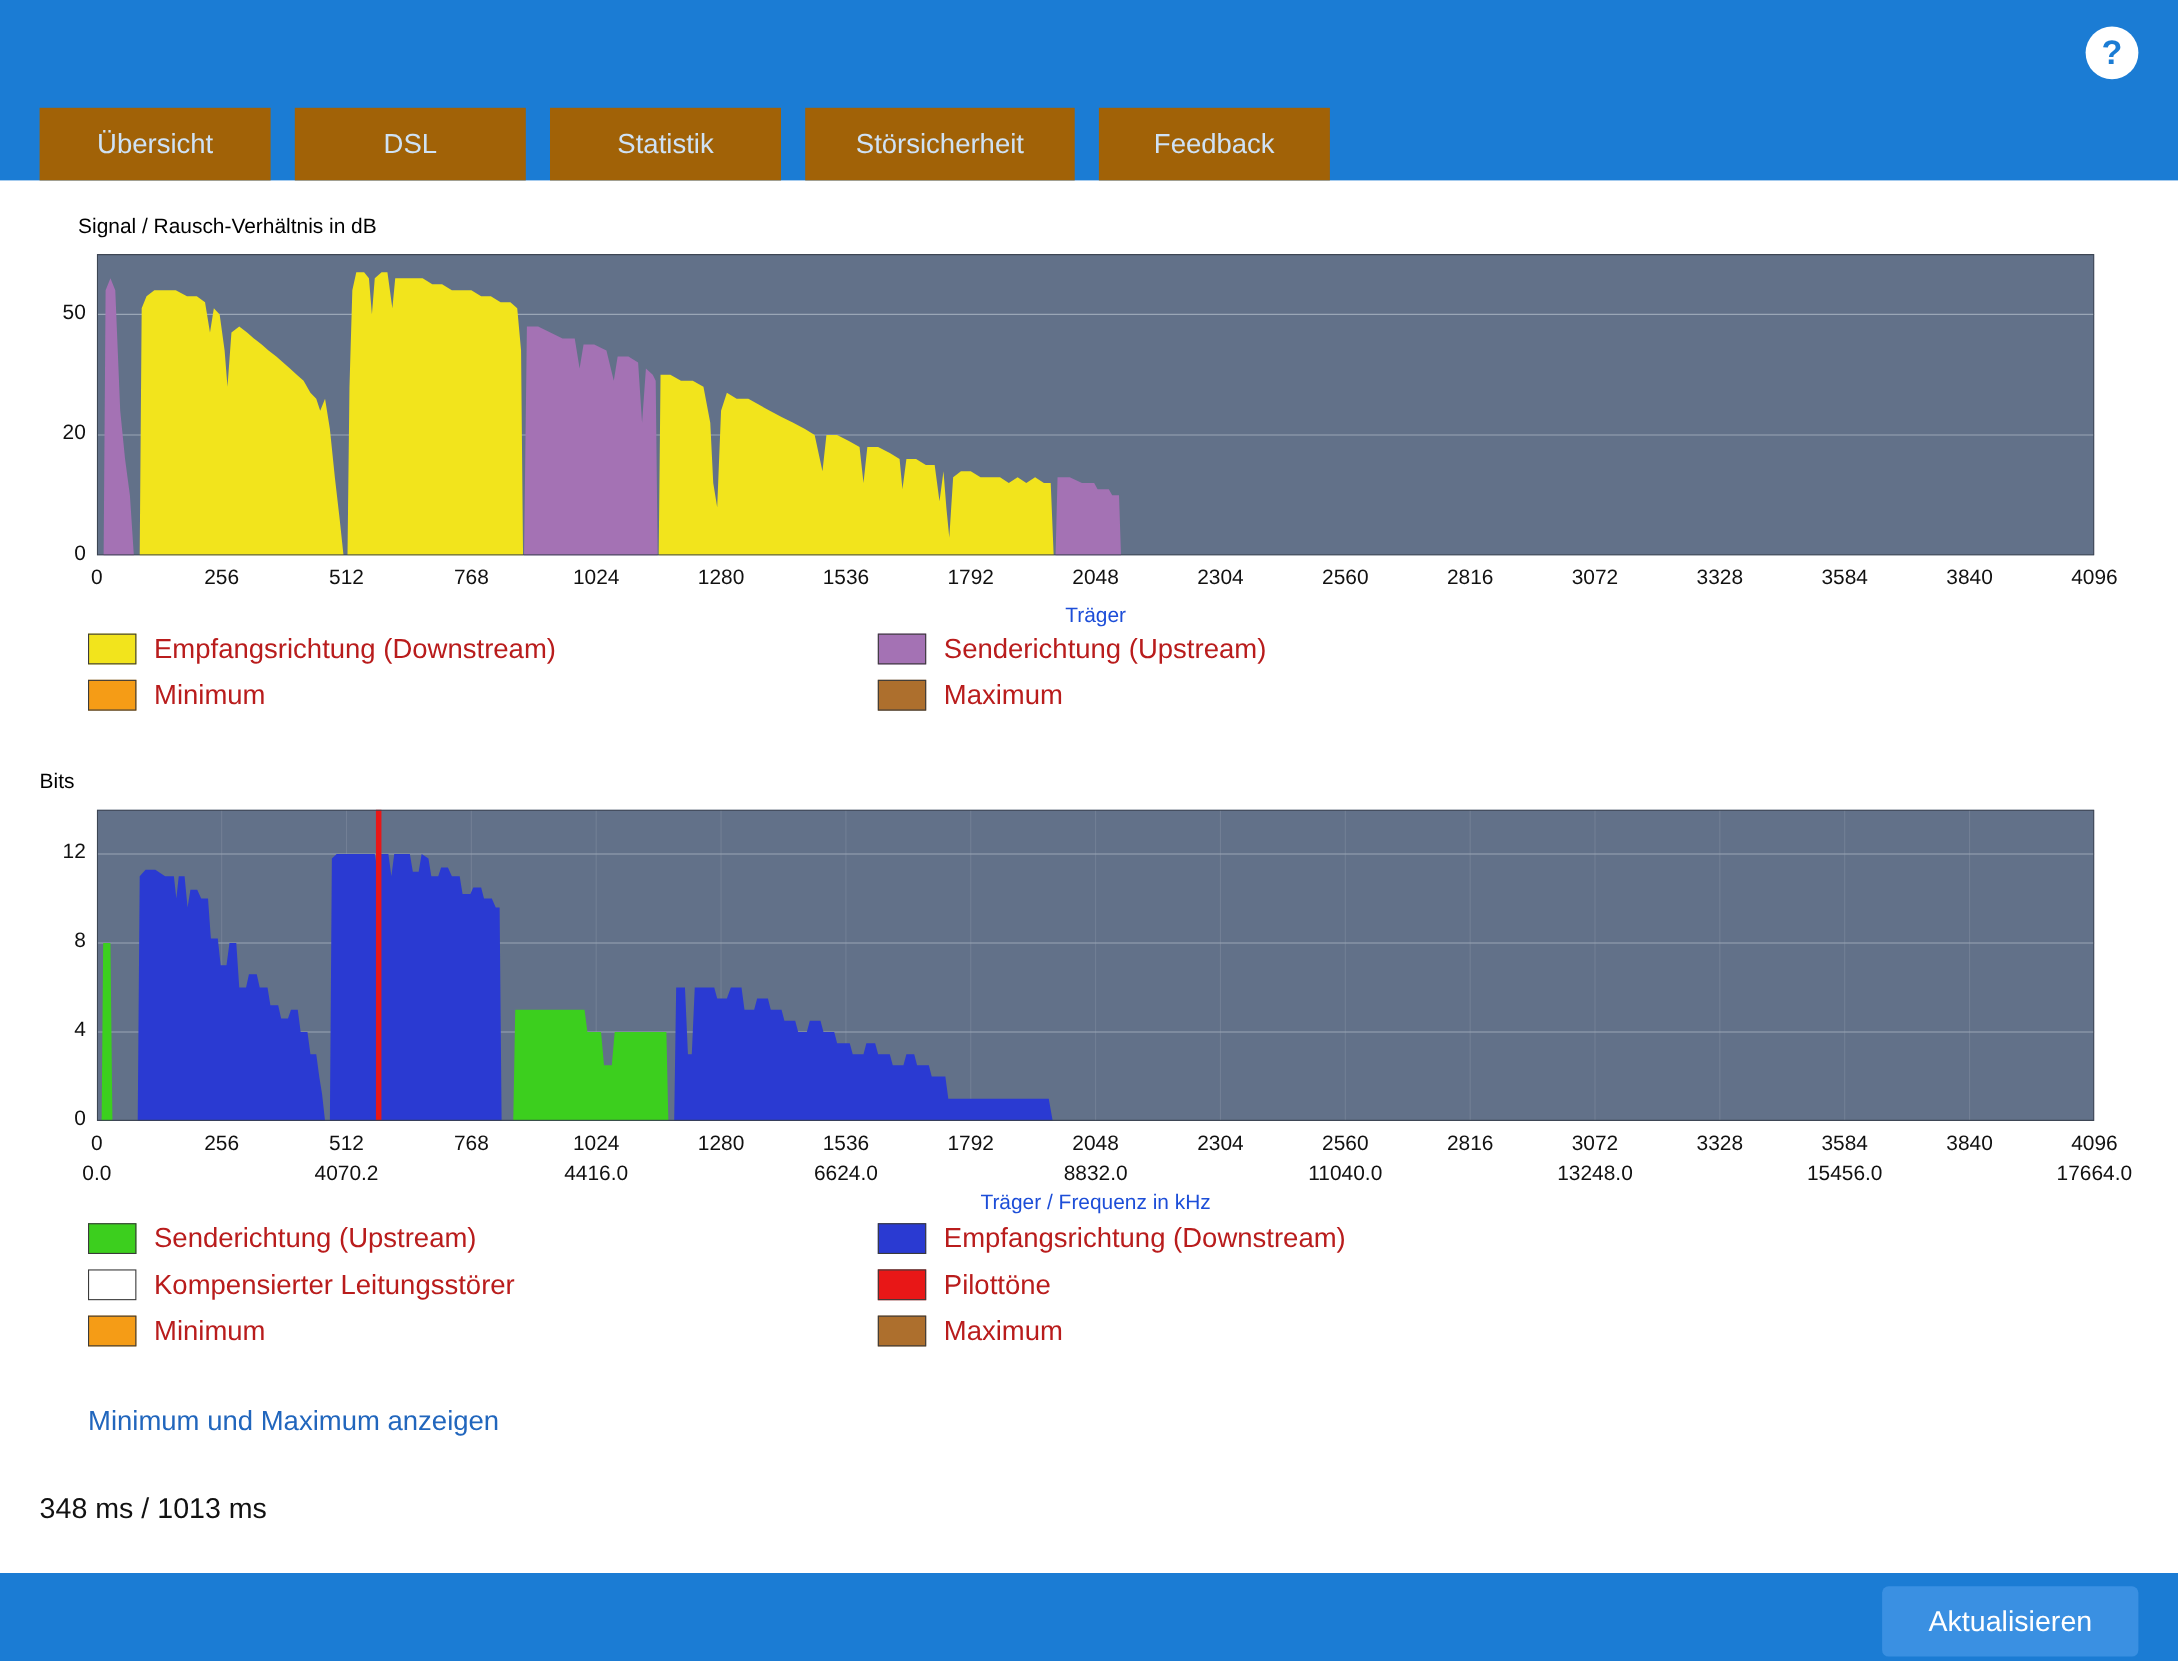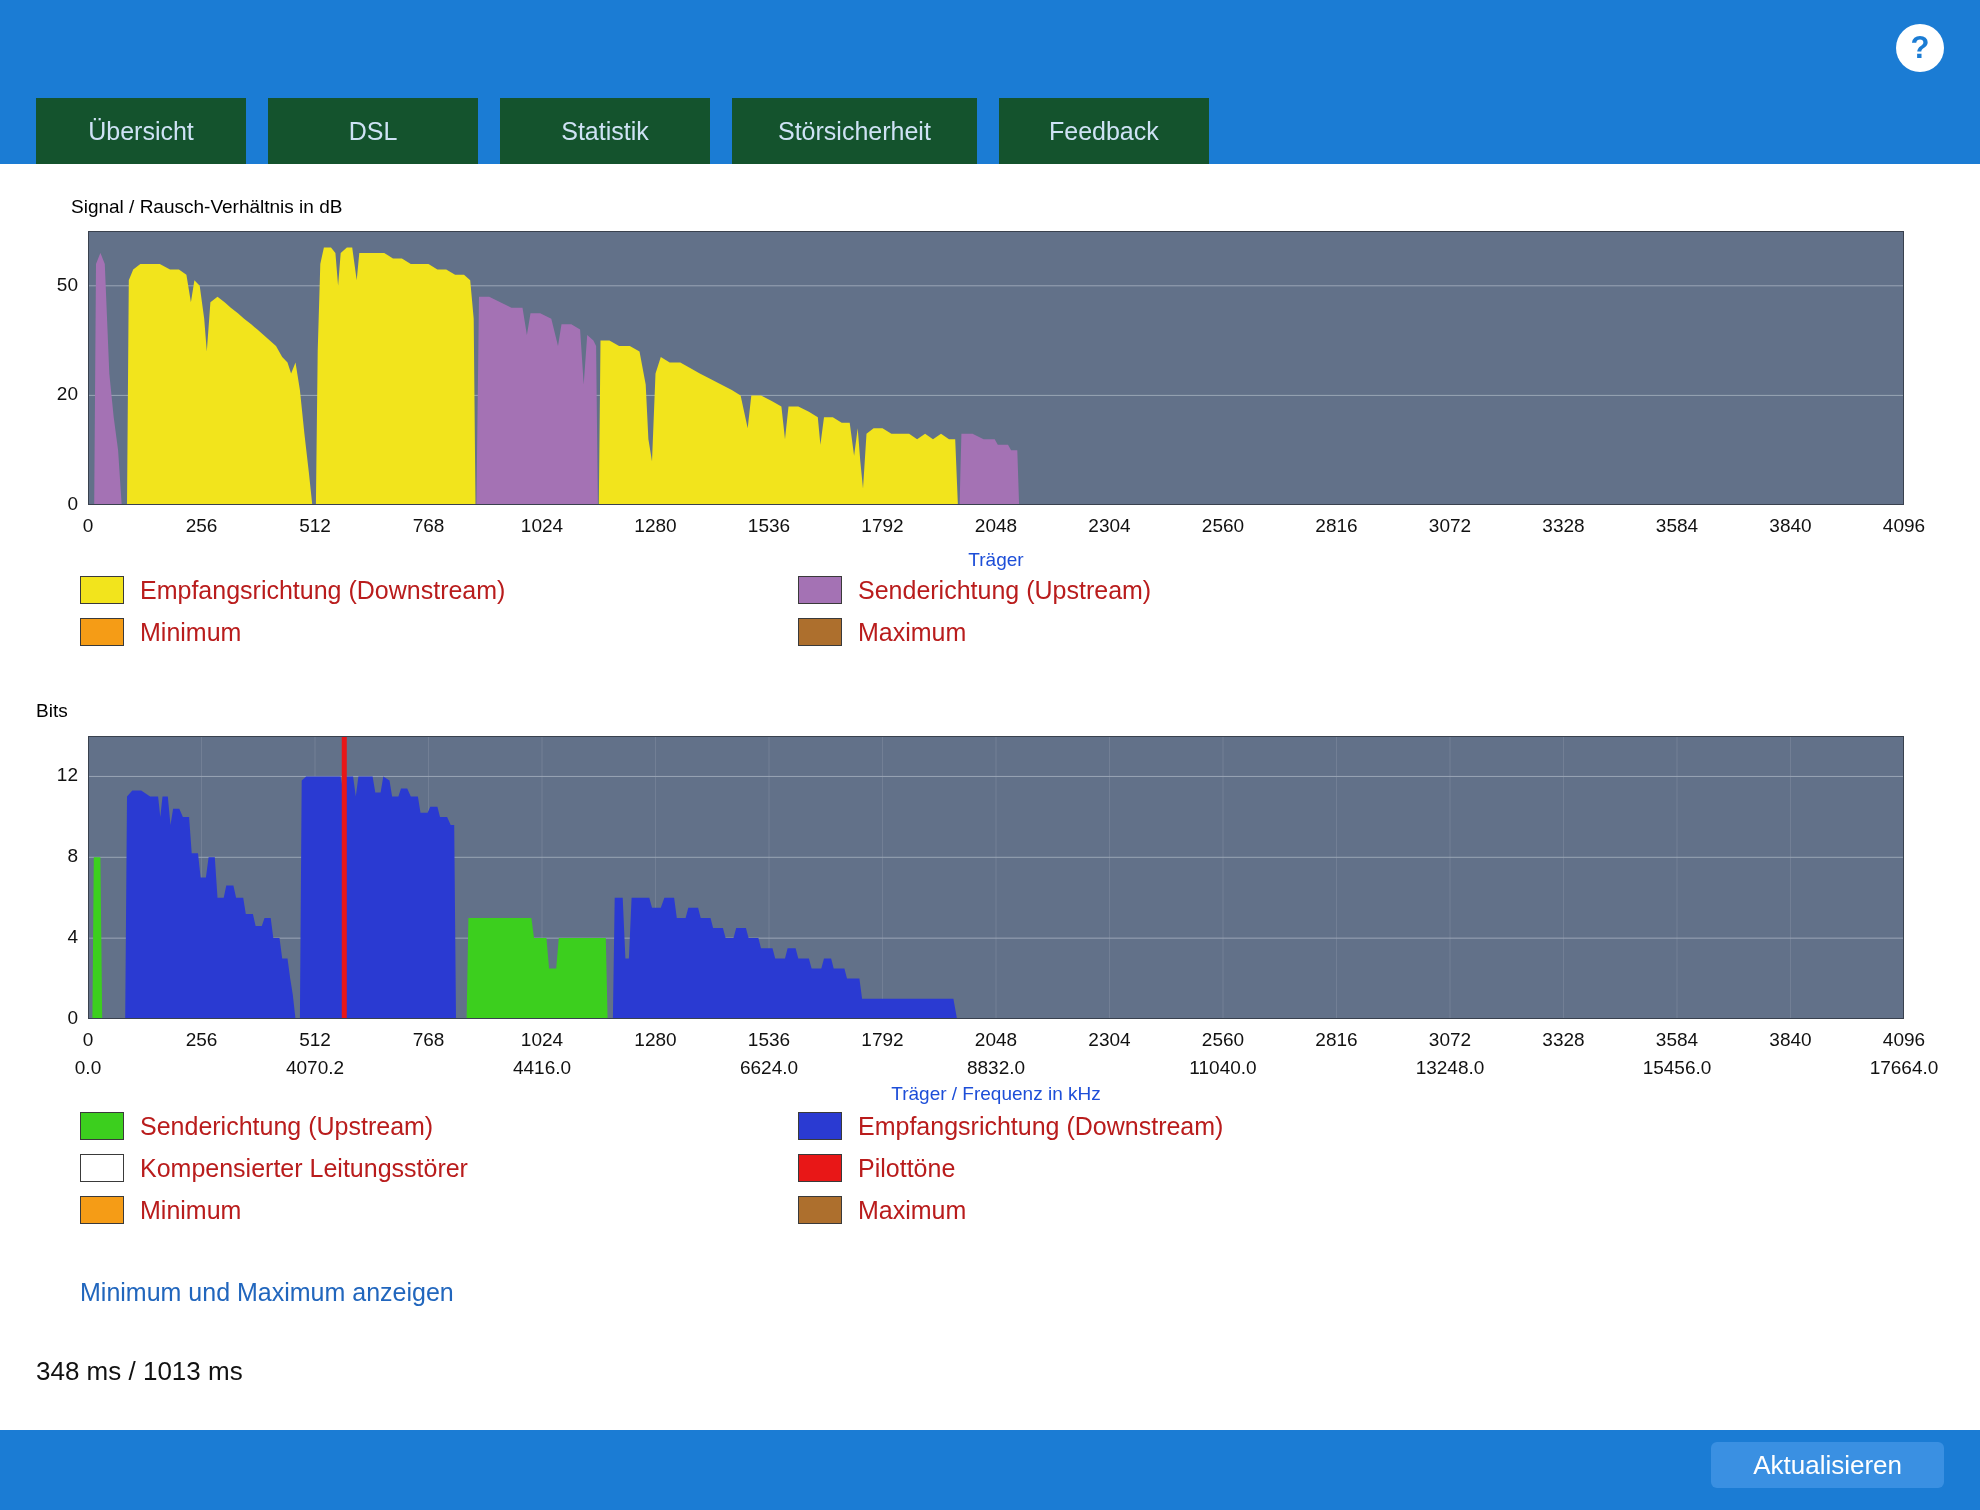--- a/index.html
+++ b/index.html
@@ -10,40 +10,40 @@
   }
   .header { position:absolute; top:0; left:0; width:1980px; height:164px; background:#1b7cd4; }
   .breadcrumb { position:absolute; top:26px; left:38px; font-size:31px; color:#ffffff; display:flex; align-items:center; gap:16px; }
   .breadcrumb .sep { font-size:30px; opacity:.9; }
   .breadcrumb .page { font-weight:700; }
   .help-btn { position:absolute; top:24px; right:36px; width:48px; height:48px; border-radius:50%;
     background:#ffffff; color:#1b7cd4; font-size:31px; font-weight:700;
     display:flex; align-items:center; justify-content:center; cursor:pointer; }
   .tabs { position:absolute; left:36px; bottom:0; display:flex; gap:22px; }
   .tab { min-width:210px; height:66px; padding:0 46px; display:flex; align-items:center; justify-content:center;
-    background:#14532d; color:#cfe2f5; font-size:25px; cursor:pointer; white-space:nowrap; }
+    background:#a16207; color:#cfe2f5; font-size:25px; cursor:pointer; white-space:nowrap; }
   .tab.active { background:#09529e; color:#ffffff; font-weight:700; border-bottom:7px solid #f5d617; }
 
   .section-title { position:absolute; left:36px; font-size:19px; color:#000; }
   .chart { position:absolute; }
   .chart svg { position:absolute; left:0; top:0; }
   .tick { position:absolute; font-size:19px; color:#111; white-space:nowrap; }
   .ytick { width:52px; text-align:right; left:-62px; }
   .xtick { transform:translateX(-50%); }
   .axislab { position:absolute; font-size:19px; color:#1d4ed8; transform:translateX(-50%); white-space:nowrap; }
 
   .legend { position:absolute; display:grid; grid-template-columns:718px 1fr; row-gap:13px; }
   .legend-item { display:flex; align-items:flex-start; gap:16px; font-size:25px; color:#b91c1c; }
   .swatch { width:44px; height:28px; border:1px solid #3a3a3a; flex:0 0 auto; }
 
   .minmax-link { position:absolute; left:80px; top:1278px; font-size:25px; color:#2166bd; cursor:pointer; }
   .status-text { position:absolute; left:36px; top:1356px; font-size:26px; color:#111; }
 
   .footer { position:absolute; left:0; top:1430px; width:1980px; height:80px; background:#1b7cd4; }
-  .refresh-btn { position:absolute; right:36px; top:12px; height:46px; padding:0 42px; background:#3a90e2;
+  .refresh-btn { position:absolute; right:36px; top:12px; height:64px; padding:0 42px; background:#3a90e2;
     color:#ffffff; border:none; border-radius:6px; font-size:26px; font-family:inherit; cursor:pointer;margin-left:13px; }
 </style>
 </head>
 <body>
 
 <div class="header">
   <div class="help-btn">?</div>
   <nav class="tabs">
     <div class="tab">Übersicht</div>
     <div class="tab">DSL</div>

